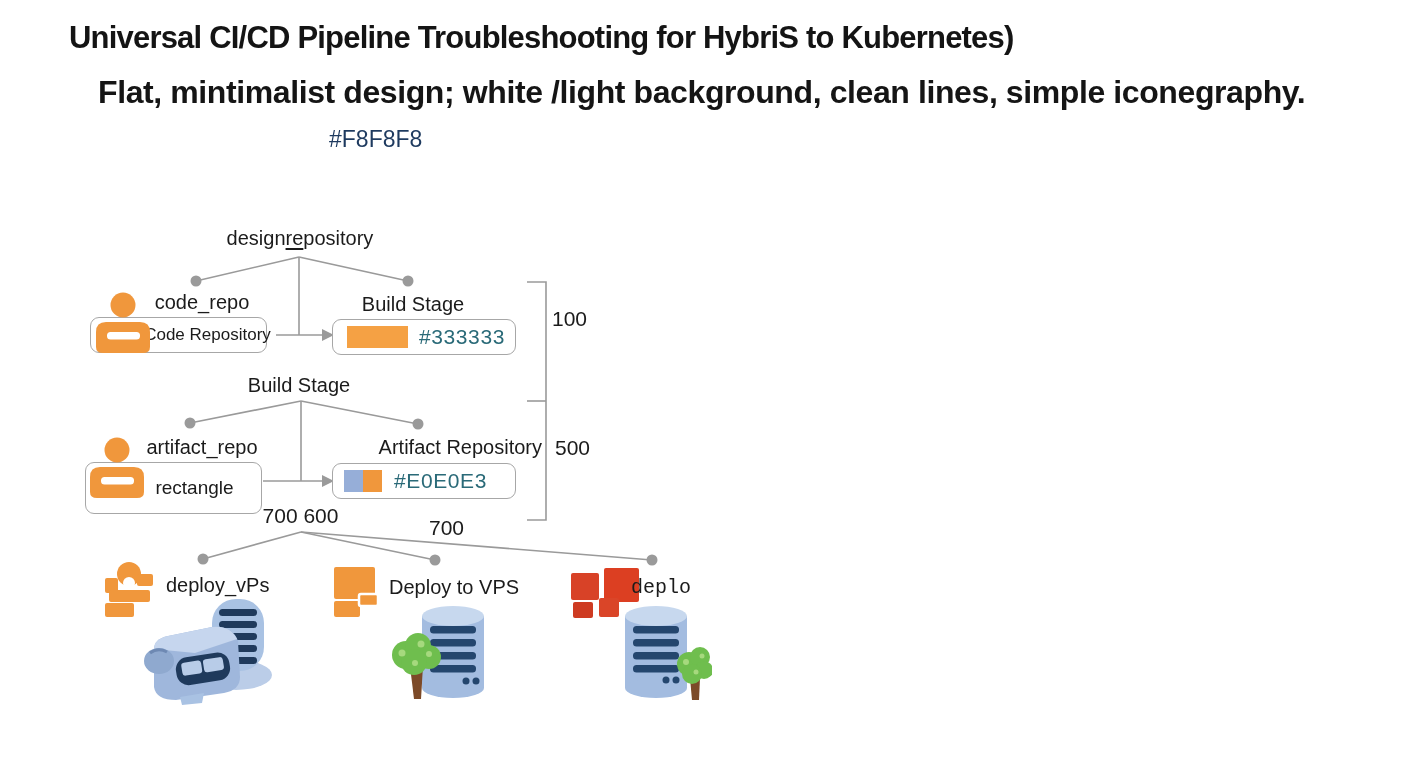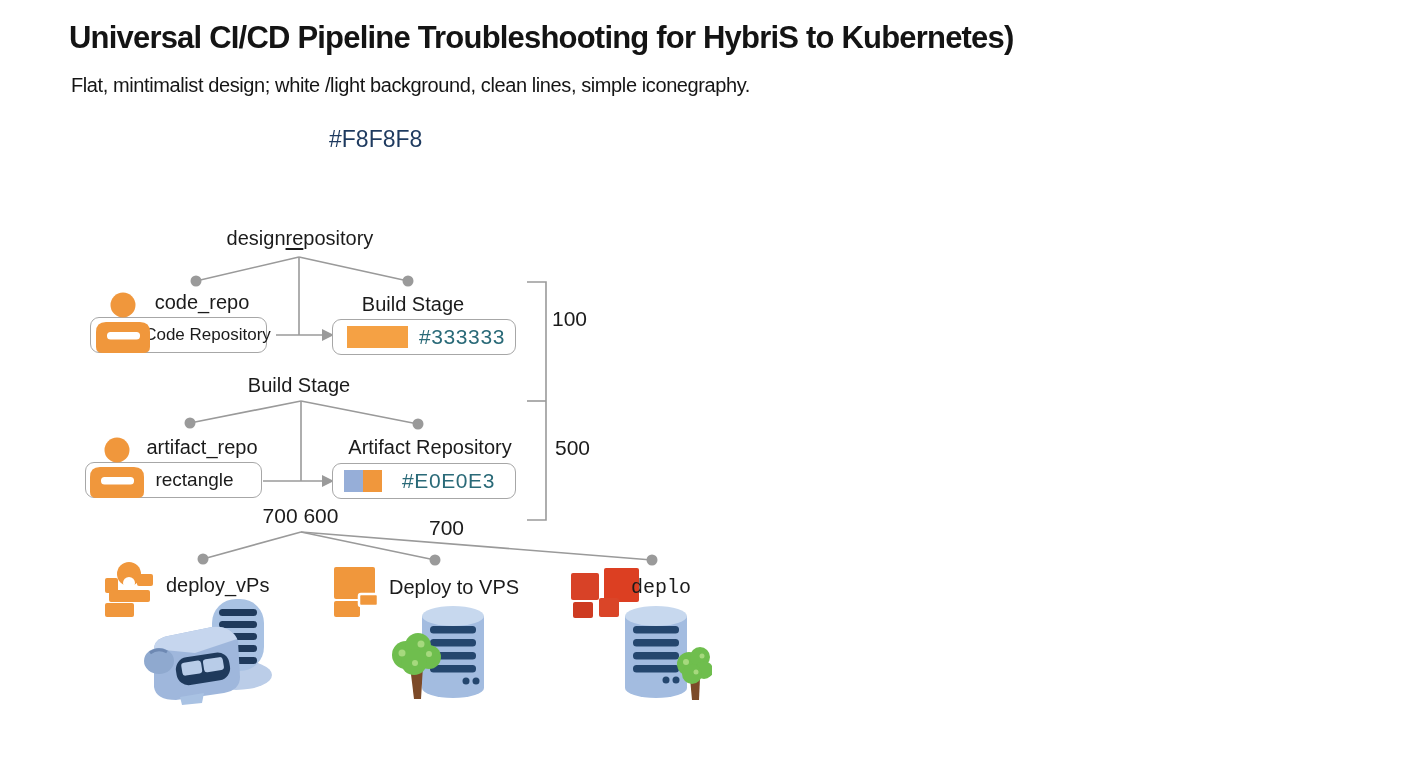--- a/index.html
+++ b/index.html
@@ -1,20 +1,20 @@
 <!DOCTYPE html>
 <html><head>
 <meta charset="utf-8">
 <style>
   html,body{margin:0;padding:0;background:#fff;}
   #stage{position:relative;width:1408px;height:768px;background:#ffffff;overflow:hidden;
          font-family:"Liberation Sans",sans-serif;}
   .abs{position:absolute;}
   .title{font-size:31px;font-weight:700;color:#141414;letter-spacing:-0.8px;white-space:nowrap;}
-  .subtitle{font-size:20px;font-weight:400;color:#151515;letter-spacing:-0.4px;white-space:nowrap;}
+  .subtitle{font-size:32px;font-weight:700;color:#151515;letter-spacing:-0.4px;white-space:nowrap;margin-left:27px;}
   .hexlabel{font-size:23px;font-weight:500;color:#1E3A5F;}
   .lbl{font-size:20px;color:#1b1b1b;text-align:center;white-space:nowrap;}
   .num{font-size:21px;color:#1b1b1b;white-space:nowrap;}
   .node-box{position:absolute;background:#fff;border:1.6px solid #a7a7a7;border-radius:9px;
             display:flex;align-items:center;box-sizing:border-box;z-index:3;}
   .node-box .boxtext{font-size:17px;color:#1b1b1b;white-space:nowrap;}
   .hextext{font-size:21px;color:#2A6A78;letter-spacing:0.6px;white-space:nowrap;}
   .swatch{display:inline-block;}
   .ul{text-decoration:underline;text-underline-offset:3px;}
   svg{display:block;}
@@ -86,31 +86,31 @@
     <span class="swatch" style="width:61px;height:22px;background:#F5A144;"></span>
     <span class="hextext">#333333</span>
   </div>
 
   <div class="abs num txt" style="left:552px;top:307px;">100</div>
   <div class="abs num txt" style="left:555px;top:436px;">500</div>
 
   <div class="abs lbl txt" style="left:224px;top:374px;width:150px;">Build Stage</div>
 
   <div class="abs lbl txt" style="left:137px;top:436px;width:130px;">artifact_repo</div>
-  <div class="node-box" style="left:85px;top:462px;width:177px;height:36px;justify-content:center;padding-left:42px;">
+  <div class="node-box" style="left:85px;top:462px;width:177px;height:52px;justify-content:center;padding-left:42px;">
     <span class="boxtext" style="font-size:19px;">rectangle</span>
   </div>
   <svg class="abs icon" style="left:88px;top:436px;" width="58" height="63" viewBox="0 0 58 63">
     <circle cx="29" cy="14" r="12.5" fill="#F0973C"></circle>
     <path d="M12,31 L46,31 Q56,31 56,41 L56,56 Q56,62 49,62 L9,62 Q2,62 2,56 L2,41 Q2,31 12,31 Z" fill="#F0973C"></path>
     <rect x="13" y="41" width="33" height="7.5" rx="3.5" fill="#ffffff"></rect>
   </svg>
 
-  <div class="abs lbl txt" style="left:330px;top:436px;width:200px;">Artifact Repository</div>
-  <div class="node-box" style="left:332px;top:463px;width:184px;height:36px;padding-left:11px;gap:20px;">
+  <div class="abs lbl txt" style="left:342px;top:436px;width:200px;text-align:right;">Artifact Repository</div>
+  <div class="node-box" style="left:332px;top:463px;width:184px;height:36px;padding-left:11px;gap:12px;">
     <span style="display:flex;">
       <span class="swatch" style="width:19px;height:22px;background:#96AED8;"></span>
       <span class="swatch" style="width:19px;height:22px;background:#F0973C;"></span>
     </span>
     <span class="hextext">#E0E0E3</span>
   </div>
 
   <div class="abs num txt" style="left:238px;top:504px;width:125px;text-align:center;">700 600</div>
   <div class="abs num txt" style="left:429px;top:516px;text-align:center;">700</div>
 

